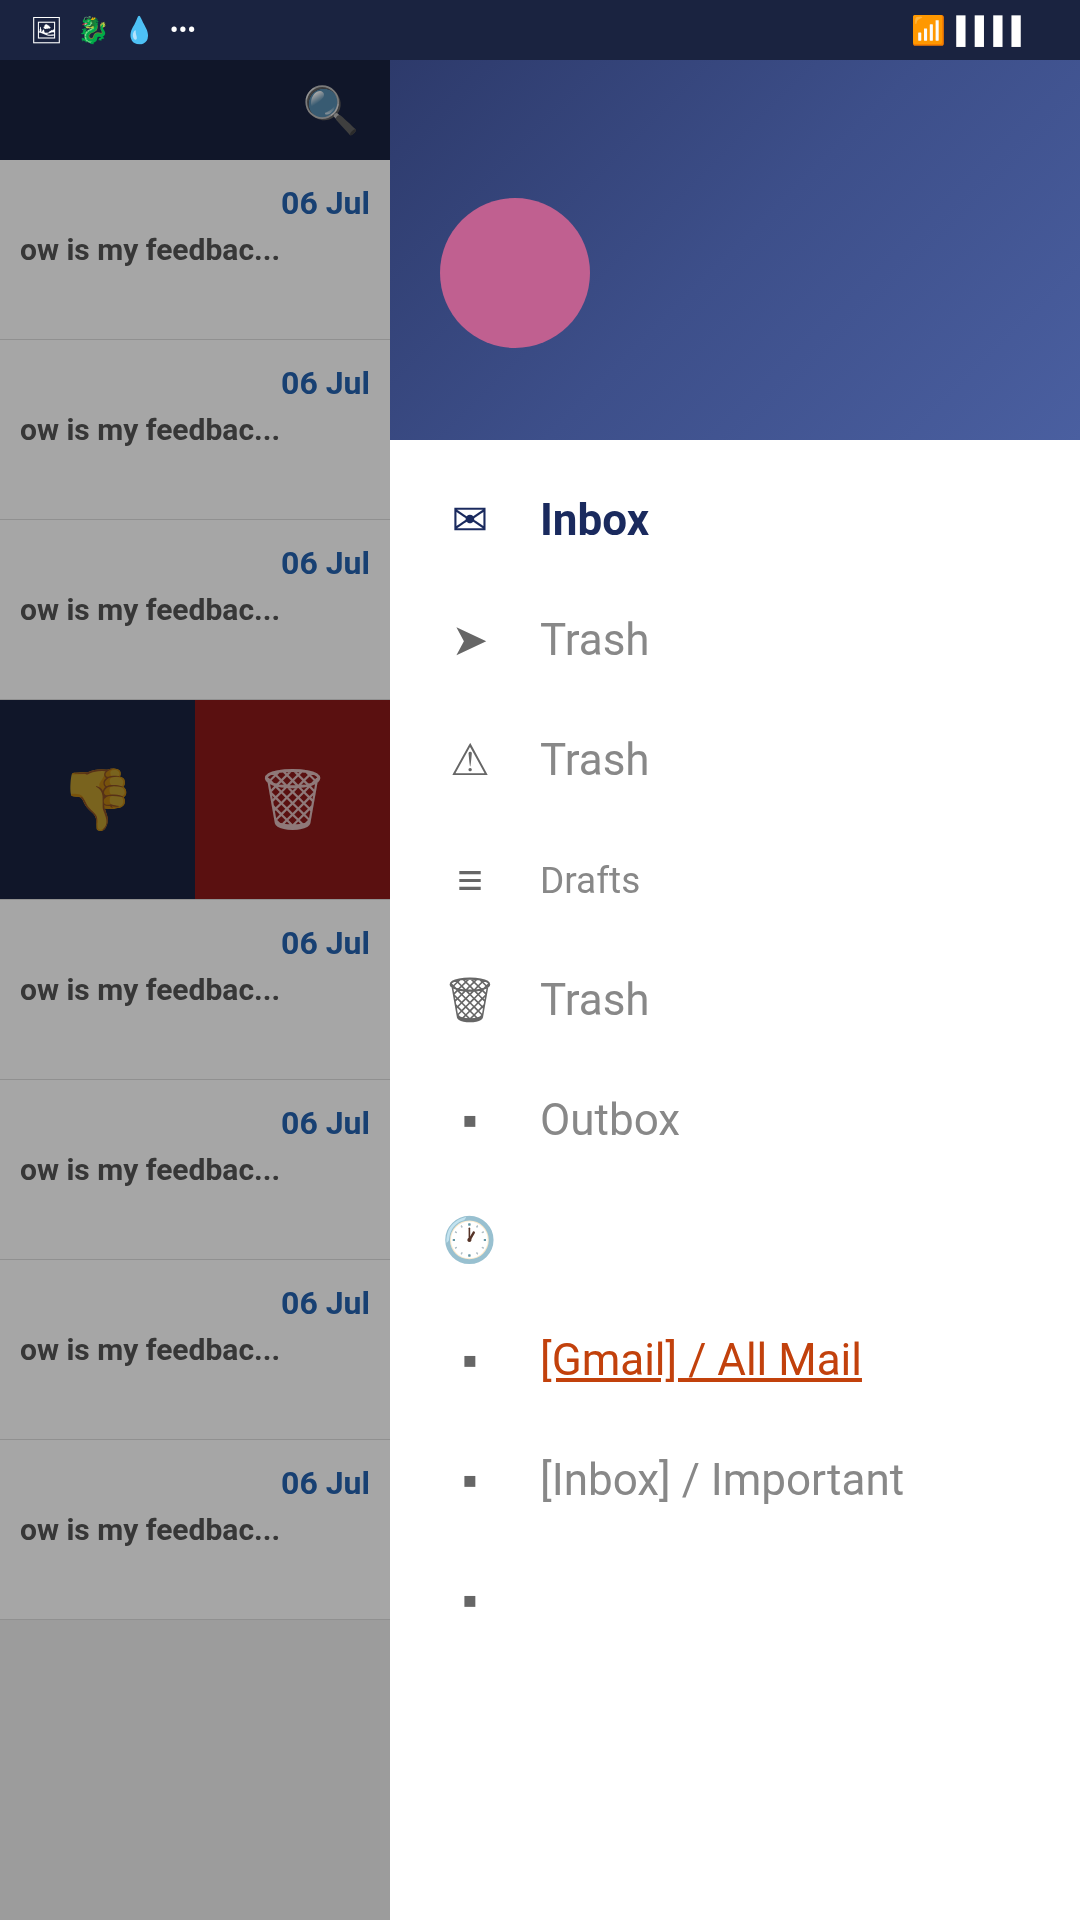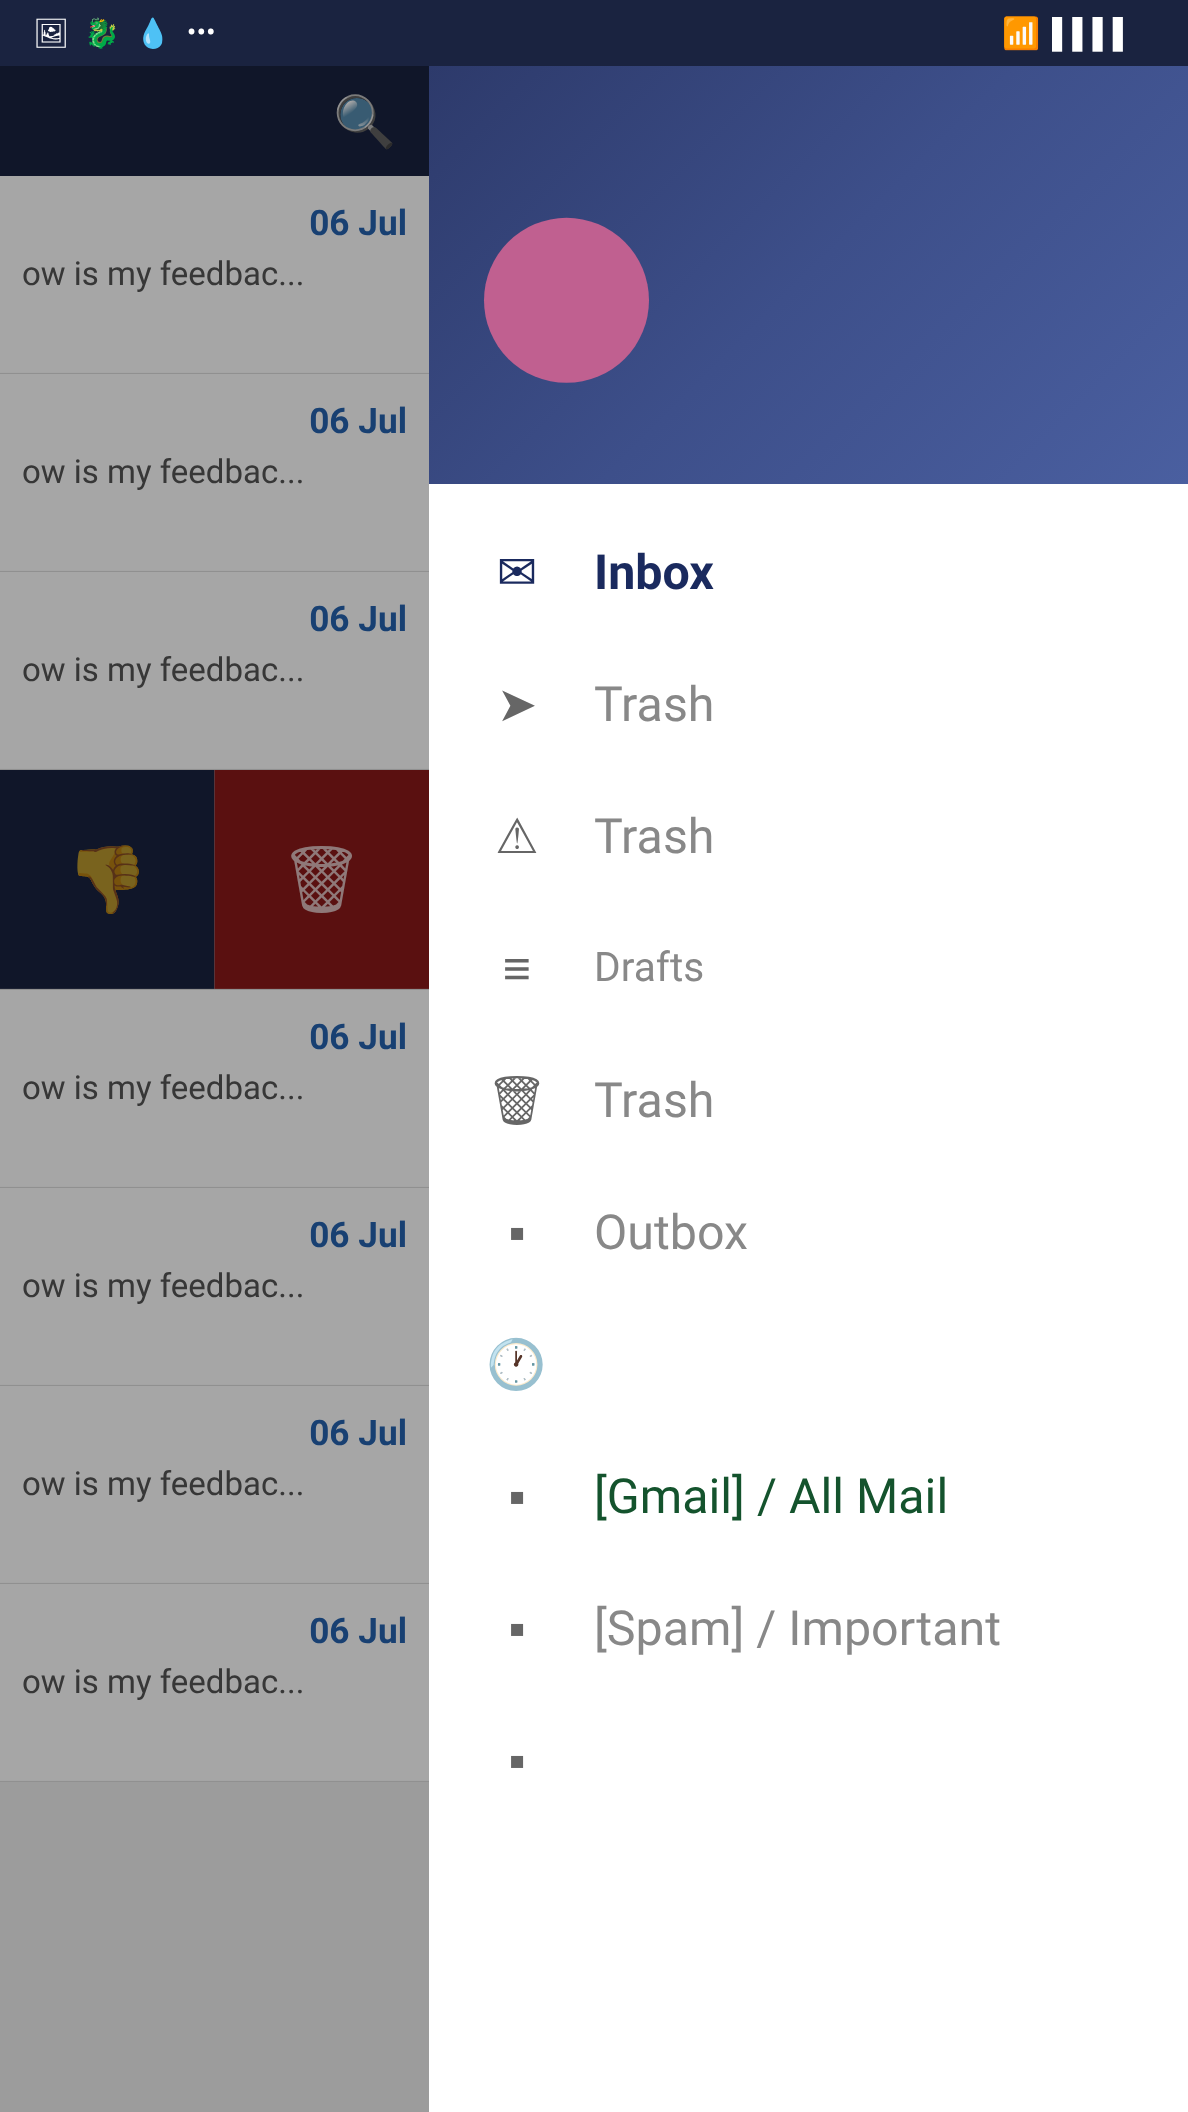--- a/index.html
+++ b/index.html
@@ -205,20 +205,21 @@
       font-weight: bold;
       text-align: right;
       margin-bottom: 10px;
     }
 
     .email-preview {
       color: #555;
       font-size: 30px;
       white-space: nowrap;
       overflow: hidden;
+      font-weight: bold;
     }
 
     
     .email-swipe {
       display: flex;
       height: 200px;
       border-bottom: 1px solid #ddd;
     }
 
     .swipe-left {
@@ -362,25 +363,25 @@
     </div>
         <div class="nav-item">
       <span class="nav-icon" style="font-size:44px; color:#666;">▪</span>
       <span class="nav-label" style="font-size:44px; color:#888;">Outbox</span>
     </div>
         <div class="nav-item">
       <span class="nav-icon" style="font-size:44px; color:#666;">🕐</span>
     </div>
         <div class="nav-item">
       <span class="nav-icon" style="font-size:44px; color:#666;">▪</span>
-      <span class="nav-label" style="font-size:44px; color:#14532d;">[Gmail] / All Mail</span>
+      <span class="nav-label" style="font-size:44px; color:#c2410c;text-decoration:underline;">[Gmail] / All Mail</span>
     </div>
         <div class="nav-item">
       <span class="nav-icon" style="font-size:44px; color:#666;">▪</span>
-      <span class="nav-label" style="font-size:44px; color:#888;">[Spam] / Important</span>
+      <span class="nav-label" style="font-size:44px; color:#888;">[Inbox] / Important</span>
     </div>
         <div class="nav-item">
       <span class="nav-icon" style="font-size:44px; color:#666;">▪</span>
     </div>
       </nav>
   </div>
 
 </div>
 
 </body></html>

